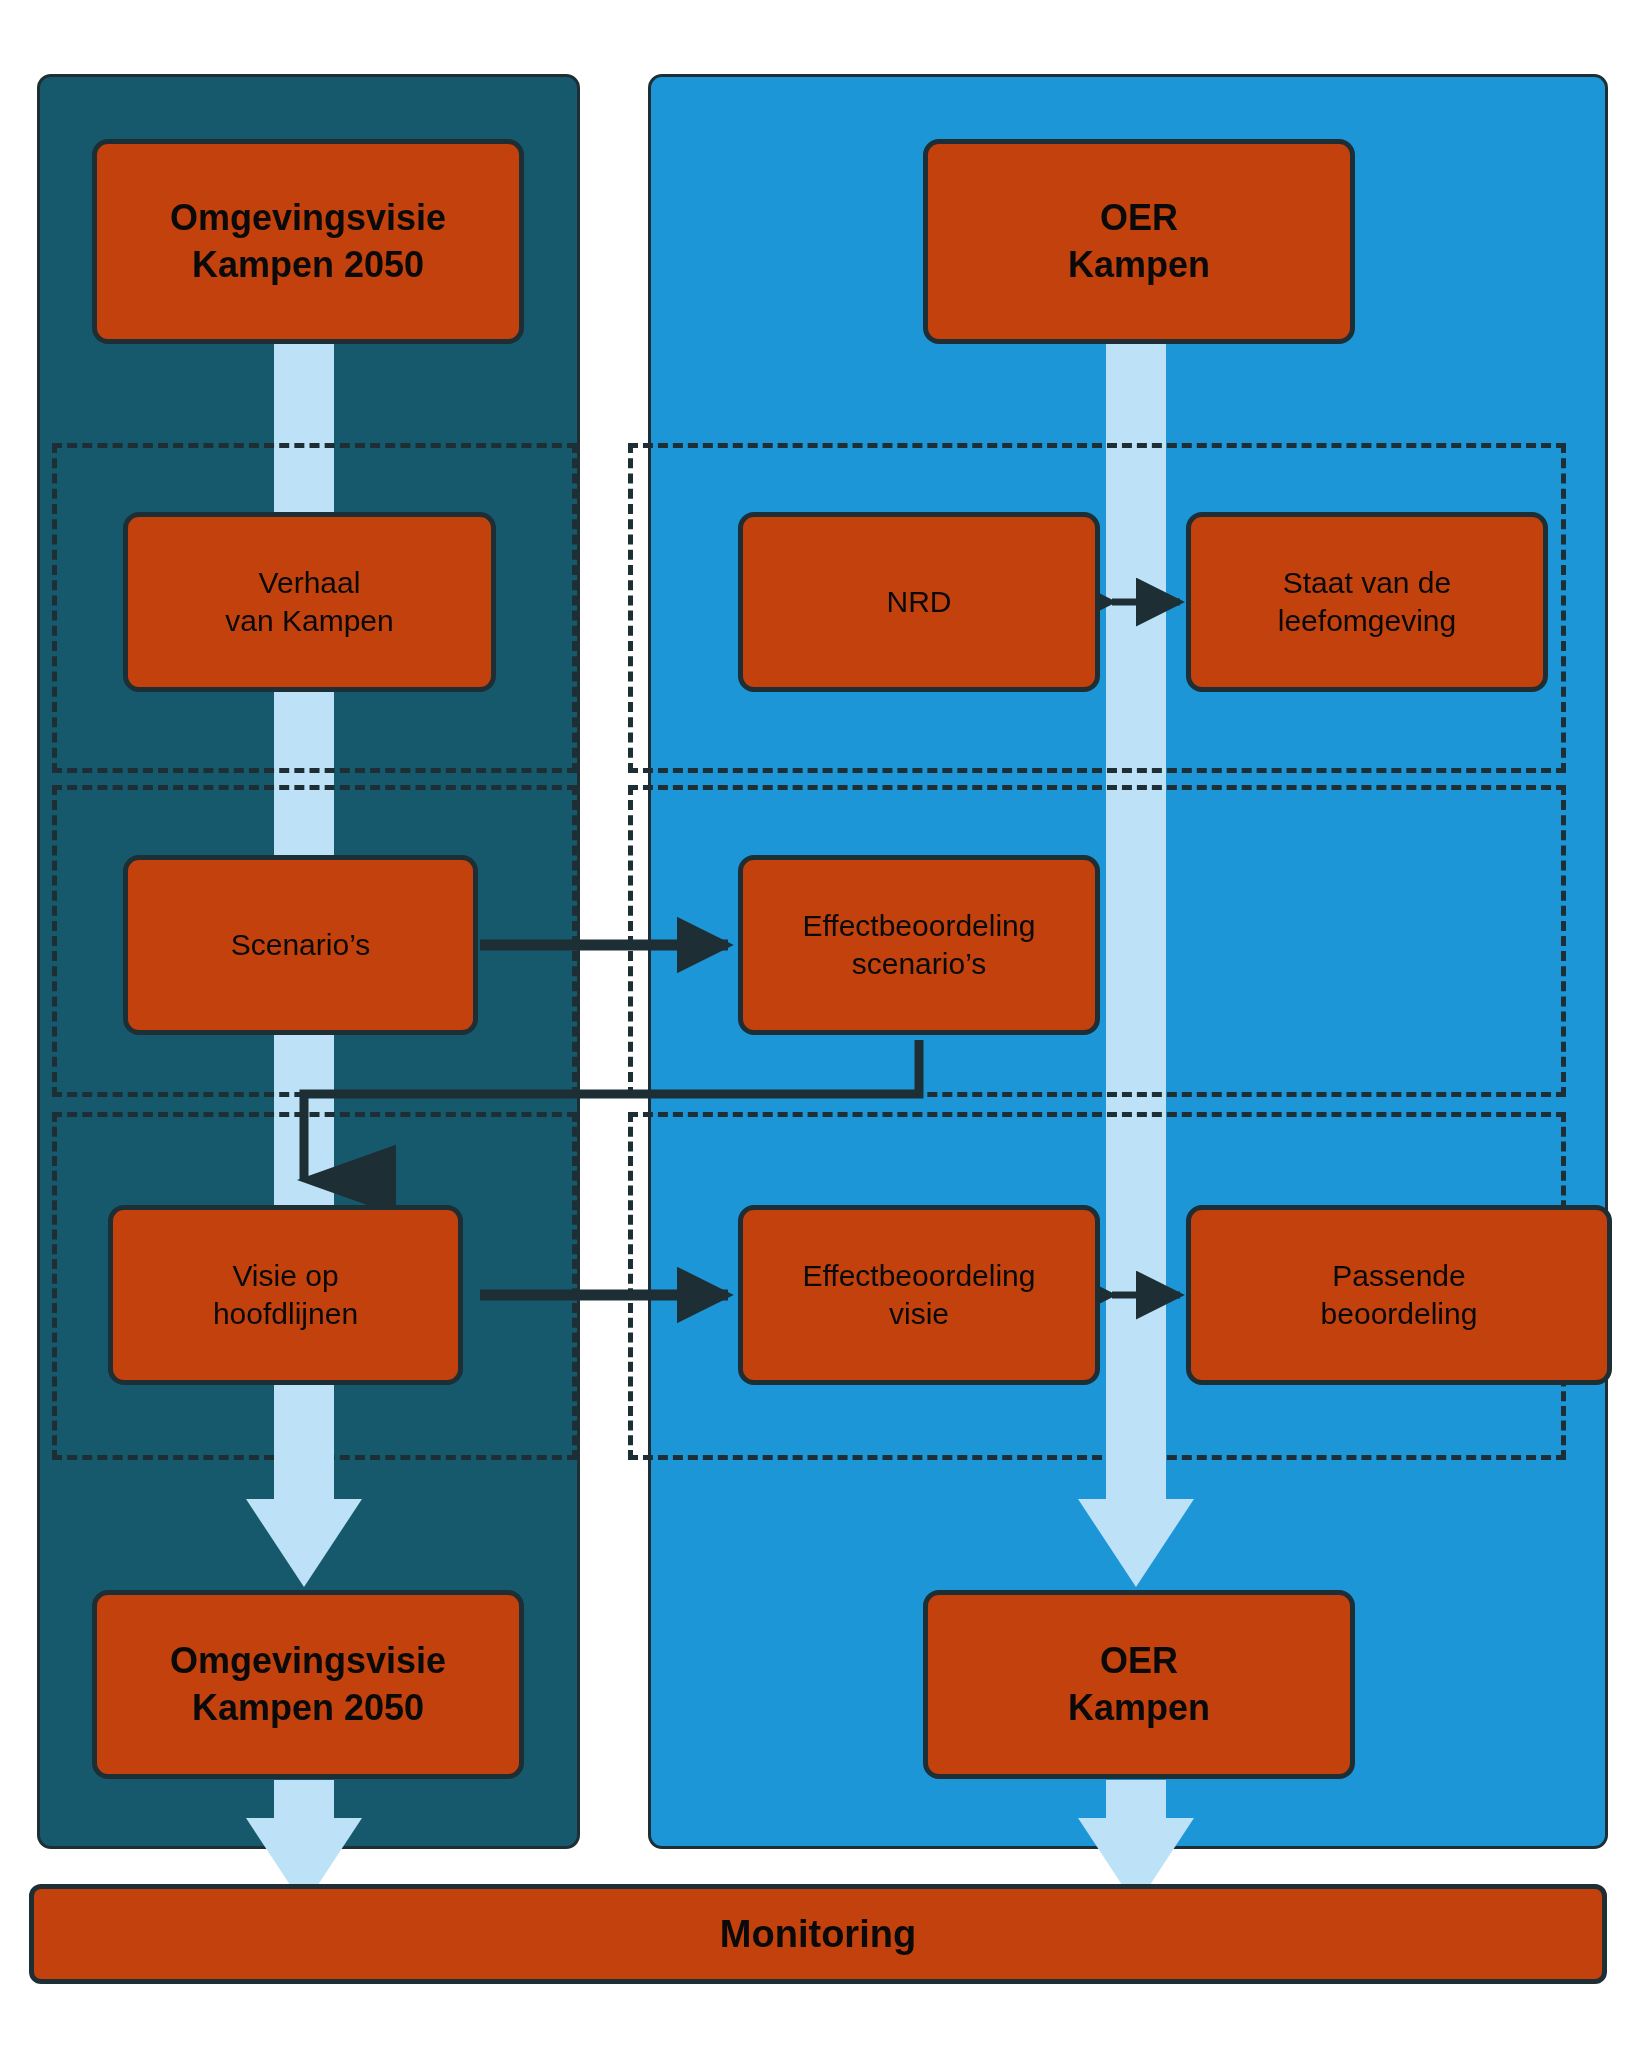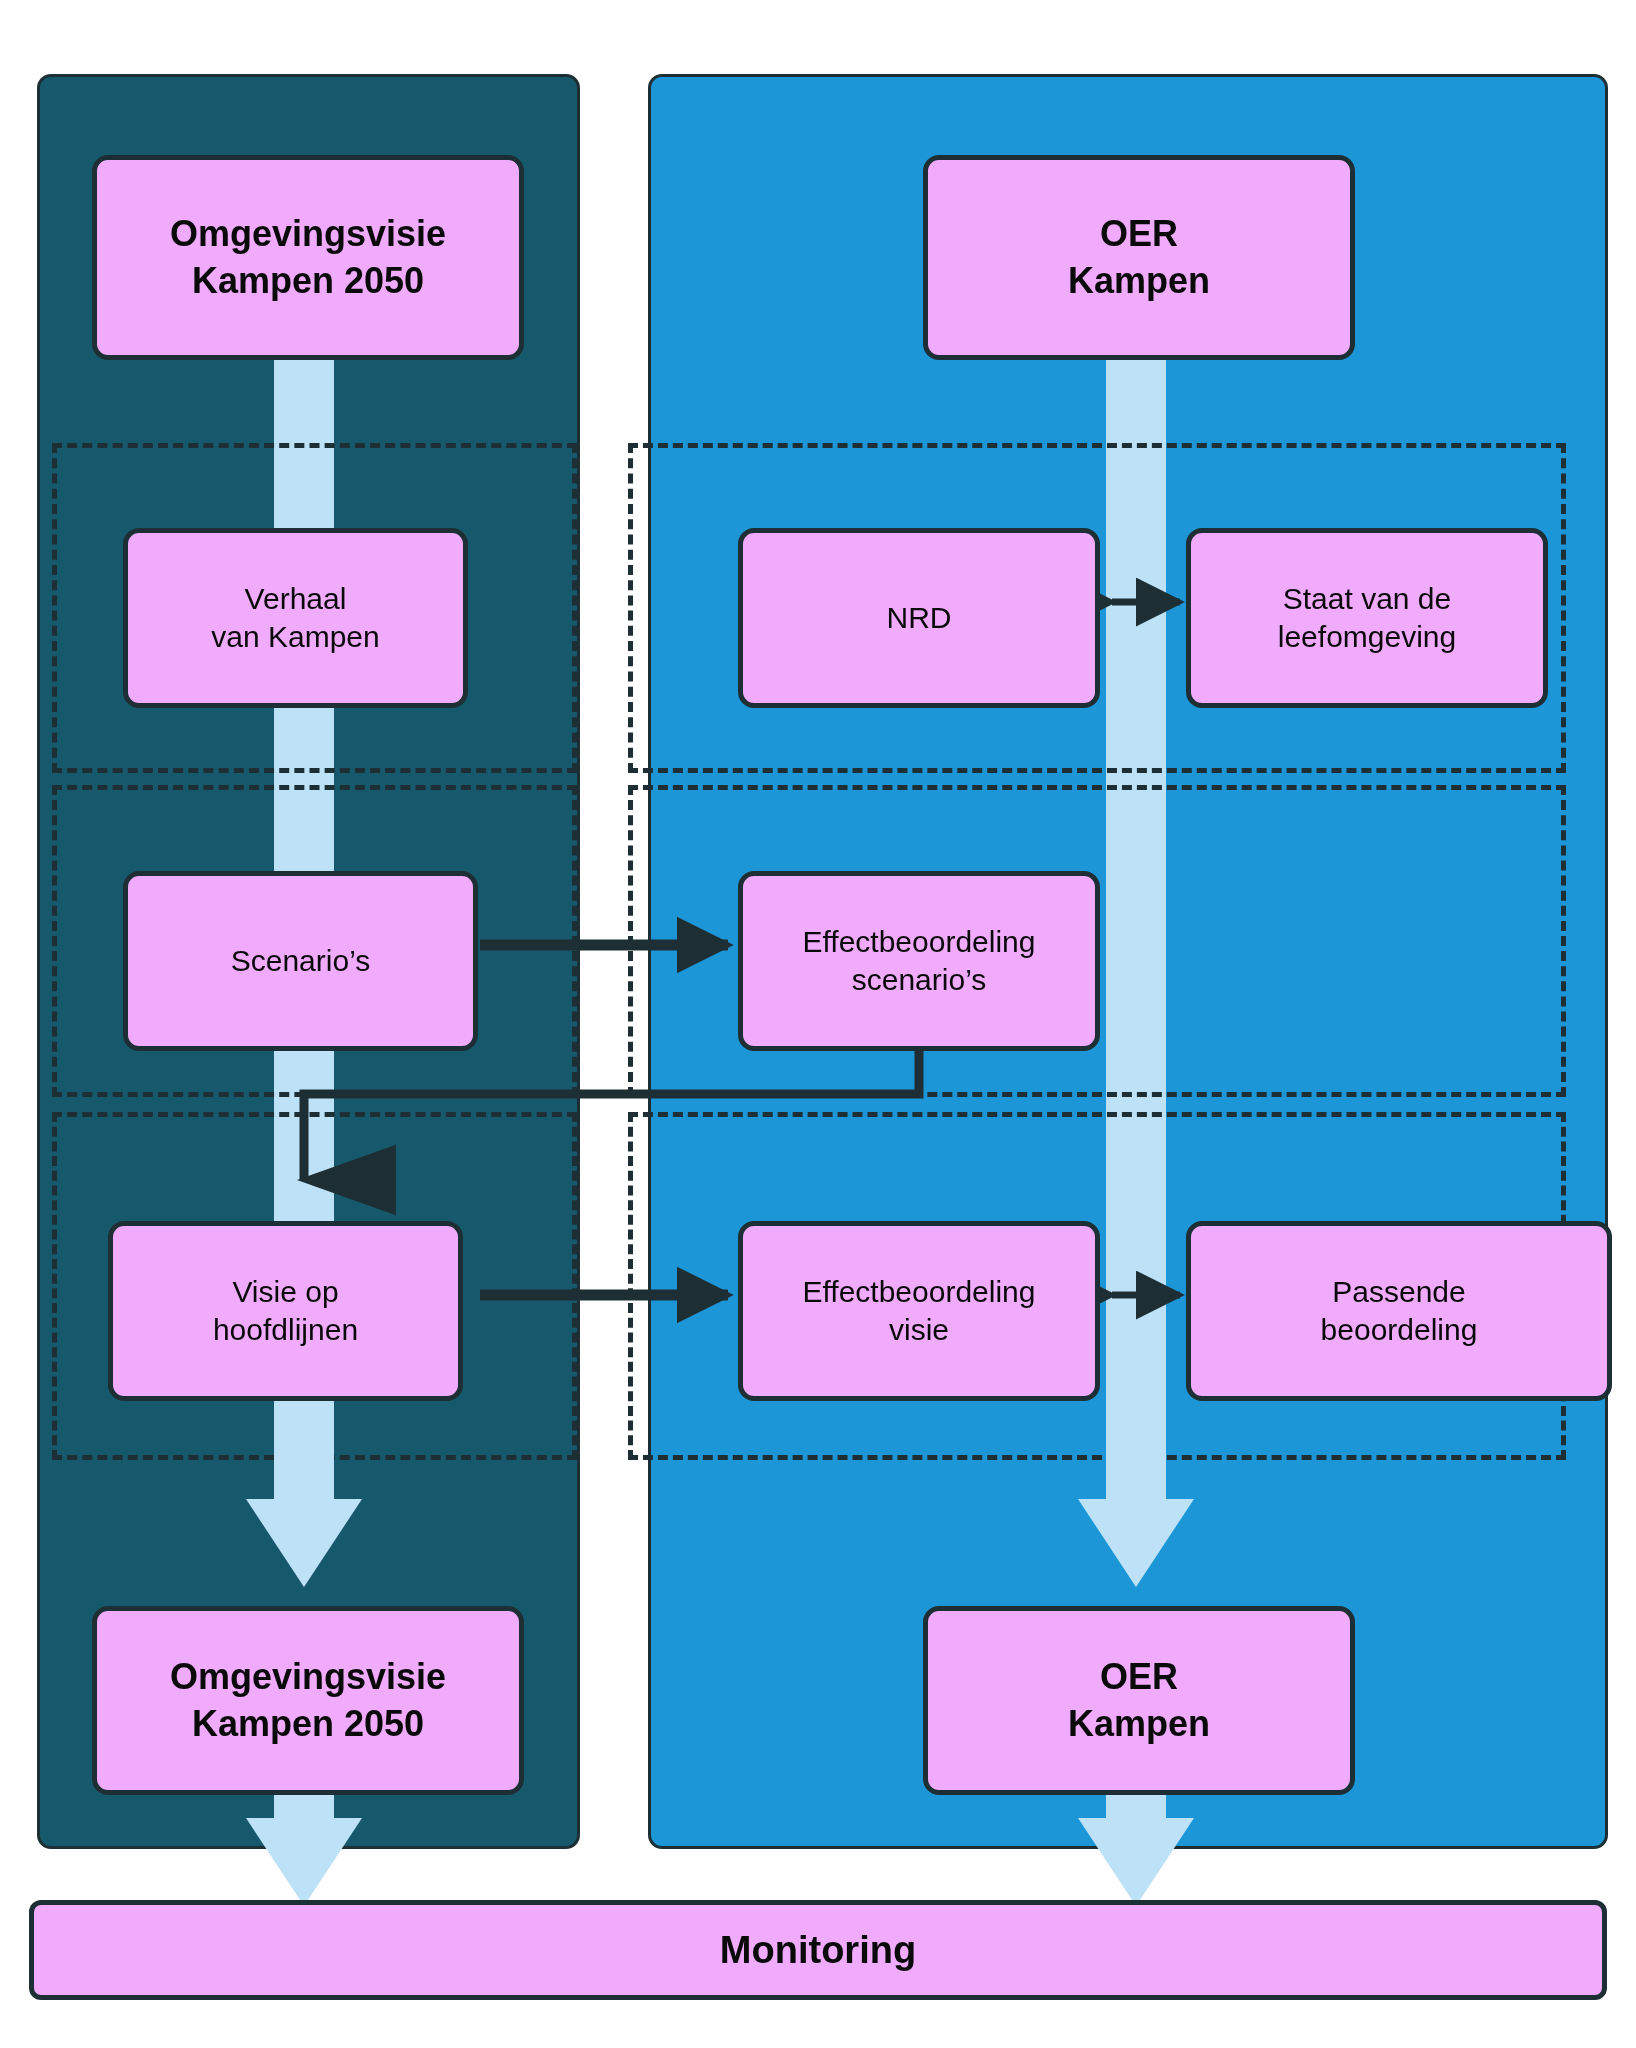--- a/index.html
+++ b/index.html
@@ -87,43 +87,42 @@
   #arrow-l2 .head{ top:38px; }
 
   
   #arrow-r2{ left:1136px; top:1780px; width:0; height:130px; }
   #arrow-r2 .shaft{ top:0; width:60px; height:42px; }
   #arrow-r2 .head{ top:38px; }
 
   
   .node{
     position:absolute;
-    background:#f0abfc;
+    background:#c2410c;
     border:5px solid #1D2F34;
     border-radius:16px;
     box-sizing:border-box;
     display:flex;
     align-items:center;
     justify-content:center;
     text-align:center;
     color:#0A0A0A;
     line-height:1.28;
     font-size:30px;
     padding:6px 24px;
     white-space:pre-line;
-    margin-top:16px;
   }
   .node.strong{ font-weight:bold; font-size:36px; }
 
   
   #node-vision-top { left:92px;  top:139px;  width:432px; height:205px; }
   #node-oer-top    { left:923px; top:139px;  width:432px; height:205px; }
 
   
-  #node-verhaal    { left:123px; top:512px;  width:345px; height:180px; }
+  #node-verhaal    { left:123px; top:512px;  width:373px; height:180px; }
   #node-nrd        { left:738px; top:512px;  width:362px; height:180px; }
   #node-staat      { left:1186px;top:512px;  width:362px; height:180px; }
 
   
   #node-scenarios  { left:123px; top:855px;  width:355px; height:180px; }
   #node-eff-scen   { left:738px; top:855px;  width:362px; height:180px; }
 
   
   #node-visie      { left:108px; top:1205px; width:355px; height:180px; }
   #node-eff-visie  { left:738px; top:1205px; width:362px; height:180px; }

